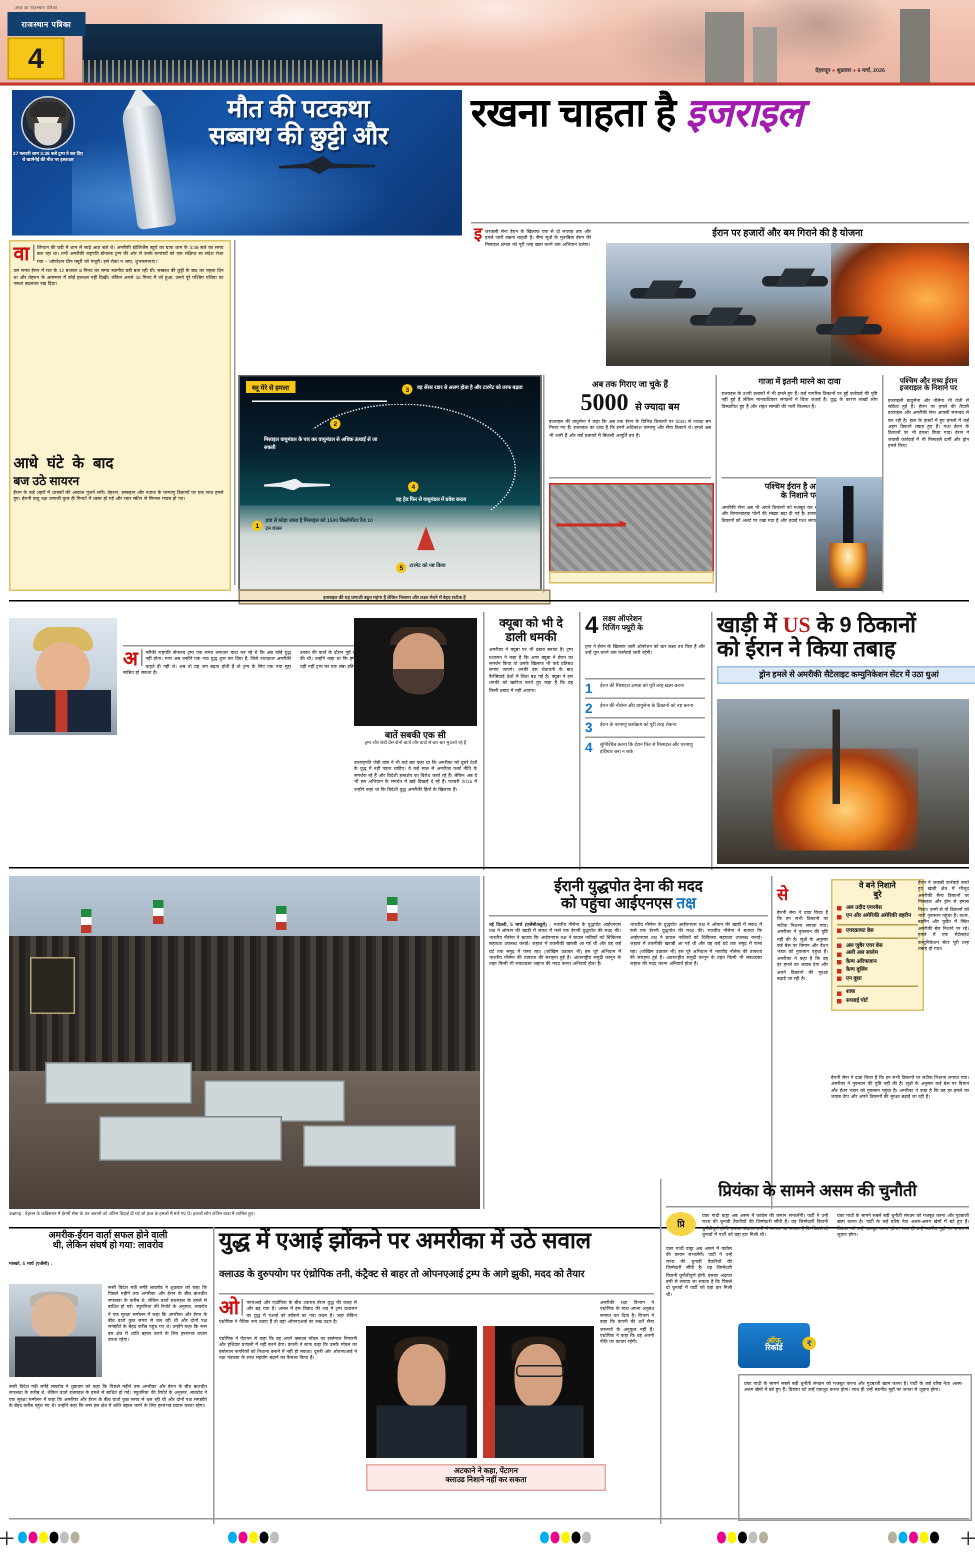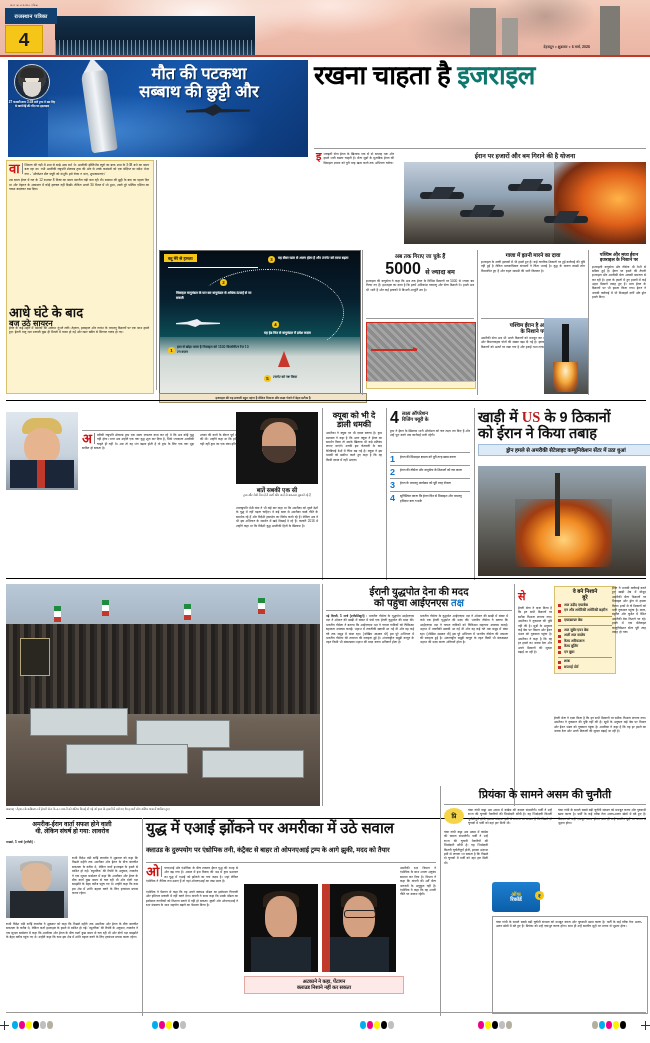--- a/index.html
+++ b/index.html
@@ -71,21 +71,21 @@
   #avatar-cap{left:8px;top:100px;width:48px;text-align:center;color:#fff;
      font-size:3.1px;font-weight:bold;line-height:1.45;text-shadow:0 0 2px #06233f;}
   #banner-hl{left:96px;top:64px;width:206px;text-align:center;color:#fff;
      font-size:16.5px;font-weight:bold;line-height:1.12;
      text-shadow:1px 1px 1px rgba(0,0,0,.5);}
 
   
   #lead-hl{left:314px;top:62px;width:332px;}
   #lead-hl .l1,#lead-hl .l2{font-size:26px;font-weight:bold;line-height:1.06;
      letter-spacing:-.4px;color:#000;}
-  #lead-hl .blue{color:#0f766e;}
+  #lead-hl .blue{color:#a21caf;font-style:italic;}
 
   
   #lead-kicker{left:316px;top:152px;width:78px;}
   #lead-kicker .dk{float:left;font-size:11px;font-weight:bold;color:#cc1111;
      line-height:.9;margin-right:2px;}
   #sub-hl-iran{left:404px;top:152px;width:242px;text-align:center;
      font-size:6.4px;font-weight:bold;color:#111;}
   #iran-photo{left:404px;top:162px;width:242px;height:82px;overflow:hidden;
      background:linear-gradient(180deg,#c3cedb 0%,#8fa2b4 42%,#6d6a62 70%,#3a352e 100%);}
   #iran-photo .fire{position:absolute;right:0;top:0;width:92px;height:82px;
@@ -273,21 +273,21 @@
   <div class="abs vline" style="left:156px;top:160px;height:230px;"></div>
   <div class="abs box-yellow" style="left:6px;top:160px;width:146px;height:232px;"></div>
   <div class="abs body-txt" style="left:9px;top:163px;width:140px;">
     <p>
       <span class="drop">वा</span>
       <span>शिंगटन की घड़ी में शाम से साढ़े आठ बजे थे। अमरीकी इंटेलिजेंस ब्यूरो का ग्राफ शाम के 3:38 बजे का समय बता रहा था। तभी अमरीकी राष्ट्रपति डोनाल्ड ट्रम्प की ओर से उनके कमांडरों को एक संक्षिप्त सा संदेश भेजा गया - 'ऑपरेशन ग्रीन फ्यूरी को मंजूरी। इसे रोका न जाए, शुभकामनाएं।'</span>
     </p>
     <p>उस समय ईरान में रात के 12 बजकर 8 मिनट का समय स्थानीय घड़ी बता रही थी। सब्बाथ की छुट्टी के बाद का पहला दिन था और तेहरान के आसमान में कोई हलचल नहीं दिखी। लेकिन अगले 30 मिनट में जो हुआ, उसने पूरे पश्चिम एशिया का नक्शा बदलकर रख दिया।</p>
   </div>
   <div class="abs" style="left:9px;top:306px;width:140px;">
-    <div style="font-size:13px;font-weight:bold;line-height:1.05;">आधे घंटे के बाद</div>
+    <div style="font-size:10px;font-weight:bold;line-height:1.05;font-family:Liberation Mono, monospace;">आधे घंटे के बाद</div>
     <div style="font-size:8px;font-weight:bold;line-height:1.05;">बज उठे सायरन</div>
   </div>
   <div class="abs body-txt" style="left:9px;top:326px;width:140px;">ईरान के कई शहरों में धमाकों की आवाज गूंजने लगी। तेहरान, इस्फहान और नतांज के परमाणु ठिकानों पर एक साथ हमले हुए। ईरानी वायु रक्षा प्रणाली कुछ ही मिनटों में ध्वस्त हो गई और रडार स्क्रीन से सिग्नल गायब हो गए।</div>
 
   <div class="abs" style="left:160px;top:250px;width:0;"></div>
 
   <div class="abs" id="infog">
     <div class="space"></div>
     <div class="ground"></div>
     <div class="arc"></div>
@@ -317,21 +317,21 @@
   </div>
   <div class="abs" id="infog-foot">इजराइल की यह प्रणाली बहुत महंगा है लेकिन निशाना और लक्ष्य भेदने में बेहद सटीक है</div>
 
   <div class="abs" style="left:159px;top:252px;width:0;"></div>
   <div class="abs" style="left:6px;top:250px;width:0;"></div>
 
   <div class="abs vline" style="left:362px;top:250px;height:145px;"></div>
   <div class="abs" style="left:366px;top:252px;width:108px;">
     <div style="font-size:5.6px;font-weight:bold;text-align:center;">अब तक गिराए जा चुके हैं</div>
     <div style="text-align:center;line-height:1;margin-top:1px;">
-      <span style="font-size:16px;font-weight:bold;">5000</span>
+      <span style="font-size:16px;font-weight:bold;font-family:Liberation Serif, serif;">5000</span>
       <span style="font-size:6.4px;font-weight:bold;">से ज्यादा बम</span>
     </div>
     <div class="body-txt" style="margin-top:2px;">इजराइल की वायुसेना ने कहा कि अब तक ईरान के विभिन्न ठिकानों पर 5000 से ज्यादा बम गिराए गए हैं। इजराइल का दावा है कि इनमें अधिकांश परमाणु और सैन्य ठिकाने थे। हमले अब भी जारी हैं और कई इलाकों में बिजली आपूर्ति ठप है।</div>
   </div>
   <div class="abs hline" style="left:366px;top:318px;width:108px;"></div>
   <div class="abs photo ph-sat" style="left:366px;top:322px;width:108px;height:58px;">
     <div class="arrow" style="top:26px;"></div>
   </div>
   <div class="abs box-yellow cap" style="left:366px;top:381px;width:102px;padding:1px 3px;text-align:center;">
     <span style="visibility:hidden;">गाजा में इतनी मारने का दावा</span>

